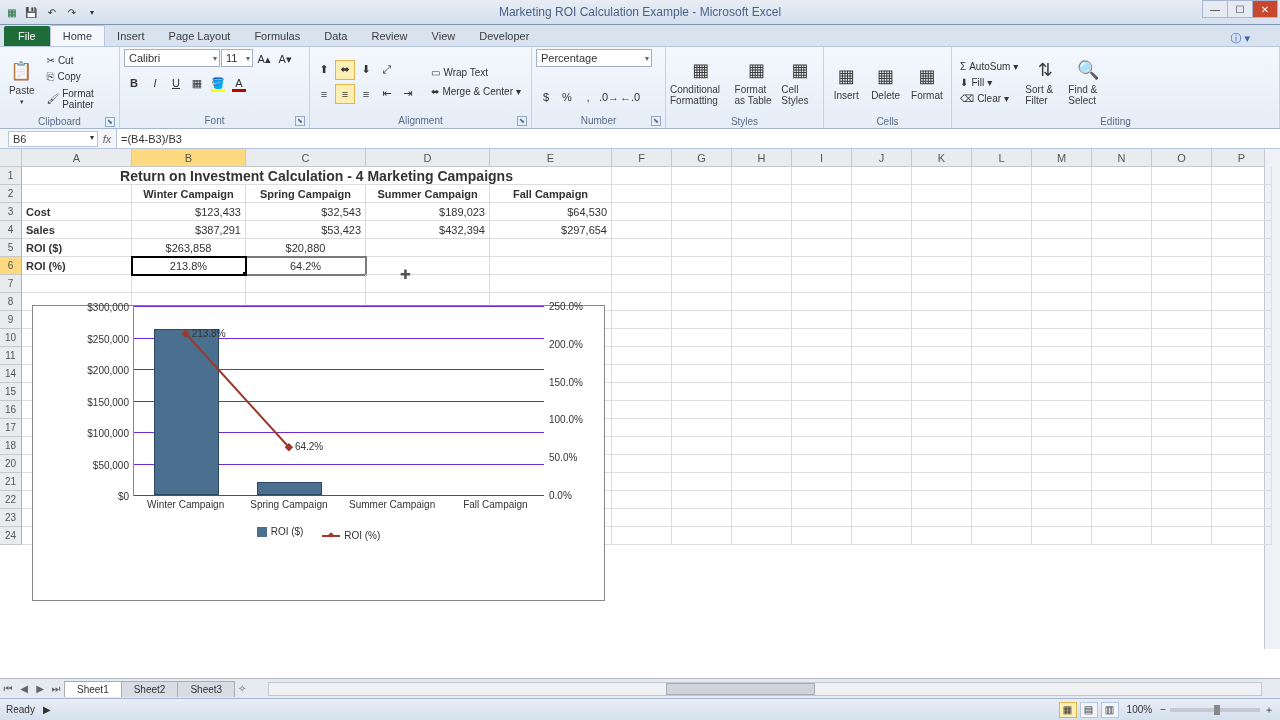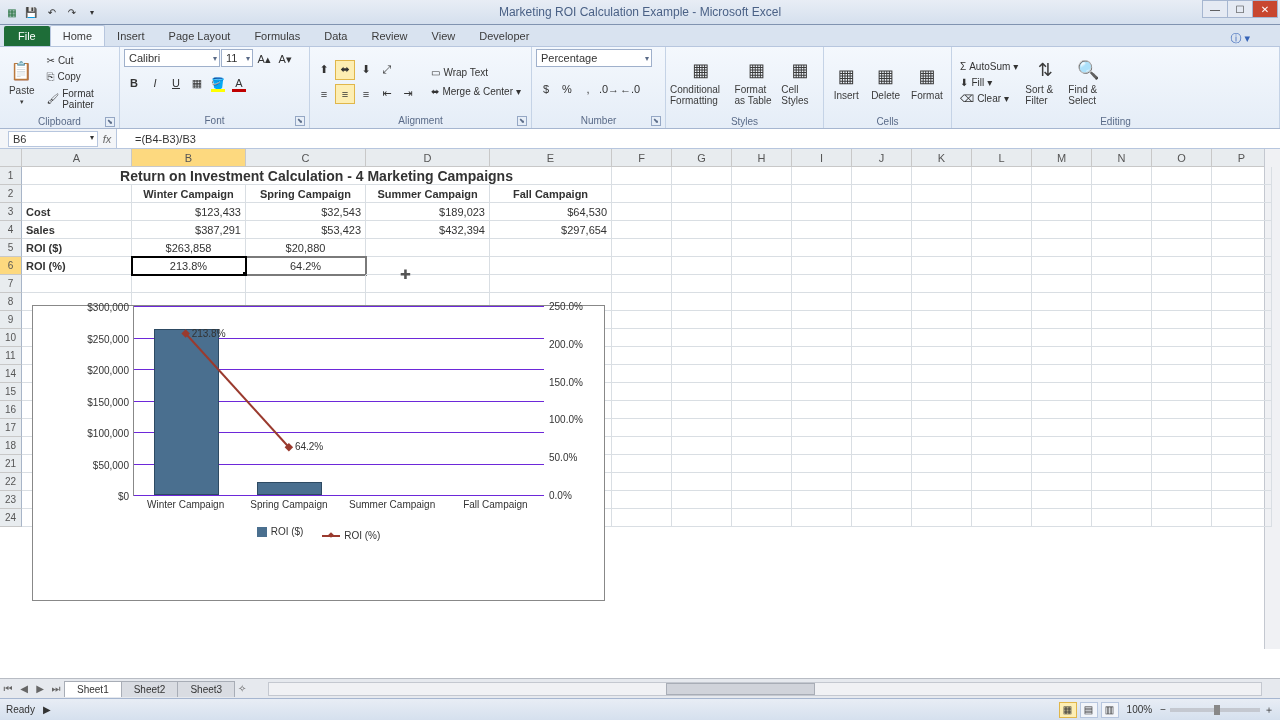--- a/index.html
+++ b/index.html
@@ -35,21 +35,21 @@
 .selbox::after { content:"▾"; position:absolute; right:2px; font-size:8px; color:#5a6b88; }
 .iconrow { display:flex; gap:1px; }
 .iconbtn { width:20px; height:20px; display:flex; align-items:center; justify-content:center; border:1px solid transparent; font-size:11px; }
 .iconbtn.sel { background:#fdeeb3; border-color:#e0b64a; }
 
 
 .fbar { height:20px; border-bottom:1px solid #b7c6de; display:flex; align-items:center; background:#f3f5f8; }
 .namebox { width:90px; border:1px solid #b7c6de; background:#fff; margin:1px 0 1px 8px; padding:1px 4px; font-size:11px; position:relative; }
 .namebox::after { content:"▾"; position:absolute; right:3px; font-size:8px; }
 .fx { width:18px; text-align:center; font-style:italic; color:#666; }
-.formula { flex:1; border-left:1px solid #b7c6de; padding:2px 18px; font-size:11px; background:#fff; height:100%; display:flex; align-items:center; }
+.formula { flex:1; border-left:1px solid #b7c6de; padding:2px 4px; font-size:11px; background:#fff; height:100%; display:flex; align-items:center; }
 
 
 .sheet { position:relative; height:500px; overflow:hidden; }
 .colhdrs { display:flex; height:18px; border-bottom:1px solid #c8c8c8; }
 .corner { width:22px; background:#e8ecef; border-right:1px solid #c8c8c8; }
 .ch { background:#e8ecef; border-right:1px solid #c8c8c8; text-align:center; font-size:11px; color:#555; display:flex; align-items:center; justify-content:center; }
 .ch.sel { background:#fdd97f; }
 .rows { position:relative; }
 .row { display:flex; height:18px; }
 .rh { width:22px; background:#e8ecef; border-right:1px solid #a8b5c8; border-bottom:1px solid #c8c8c8; text-align:center; font-size:10px; color:#555; display:flex; align-items:center; justify-content:center; }
@@ -190,21 +190,21 @@
       </div>
       <div class="ribcol" style="gap:4px;margin-left:6px">
         <div class="smbtn">▭ <span>Wrap Text</span></div>
         <div class="smbtn">⬌ <span>Merge &amp; Center</span> ▾</div>
       </div>
     </div>
     <div class="label"><span>Alignment</span><span class="dlg">⬊</span></div>
   </div>
 
   <div class="ribgroup" style="width:134px">
-    <div class="body ribcol" style="gap:12px;align-items:flex-start">
+    <div class="body ribcol" style="gap:20px;align-items:flex-start">
       <div class="selbox" style="width:116px">Percentage</div>
       <div class="iconrow">
         <div class="iconbtn">$</div>
         <div class="iconbtn">%</div>
         <div class="iconbtn">,</div>
         <div class="iconbtn">.0→</div>
         <div class="iconbtn">←.0</div>
       </div>
     </div>
     <div class="label"><span>Number</span><span class="dlg">⬊</span></div>
@@ -588,20 +588,39 @@
         <div class="cell" style="width:60px"></div>
         <div class="cell" style="width:60px"></div>
         <div class="cell" style="width:60px"></div>
         <div class="cell" style="width:60px"></div>
         <div class="cell" style="width:60px"></div>
         <div class="cell" style="width:60px"></div>
         <div class="cell" style="width:60px"></div>
         <div class="cell" style="width:60px"></div>
       </div>
       <div class="row">
+        <div class="rh">20</div>
+        <div class="cell" style="width:110px"></div>
+        <div class="cell" style="width:114px"></div>
+        <div class="cell" style="width:120px"></div>
+        <div class="cell" style="width:124px"></div>
+        <div class="cell" style="width:122px"></div>
+        <div class="cell" style="width:60px"></div>
+        <div class="cell" style="width:60px"></div>
+        <div class="cell" style="width:60px"></div>
+        <div class="cell" style="width:60px"></div>
+        <div class="cell" style="width:60px"></div>
+        <div class="cell" style="width:60px"></div>
+        <div class="cell" style="width:60px"></div>
+        <div class="cell" style="width:60px"></div>
+        <div class="cell" style="width:60px"></div>
+        <div class="cell" style="width:60px"></div>
+        <div class="cell" style="width:60px"></div>
+      </div>
+      <div class="row">
         <div class="rh">21</div>
         <div class="cell" style="width:110px"></div>
         <div class="cell" style="width:114px"></div>
         <div class="cell" style="width:120px"></div>
         <div class="cell" style="width:124px"></div>
         <div class="cell" style="width:122px"></div>
         <div class="cell" style="width:60px"></div>
         <div class="cell" style="width:60px"></div>
         <div class="cell" style="width:60px"></div>
         <div class="cell" style="width:60px"></div>

